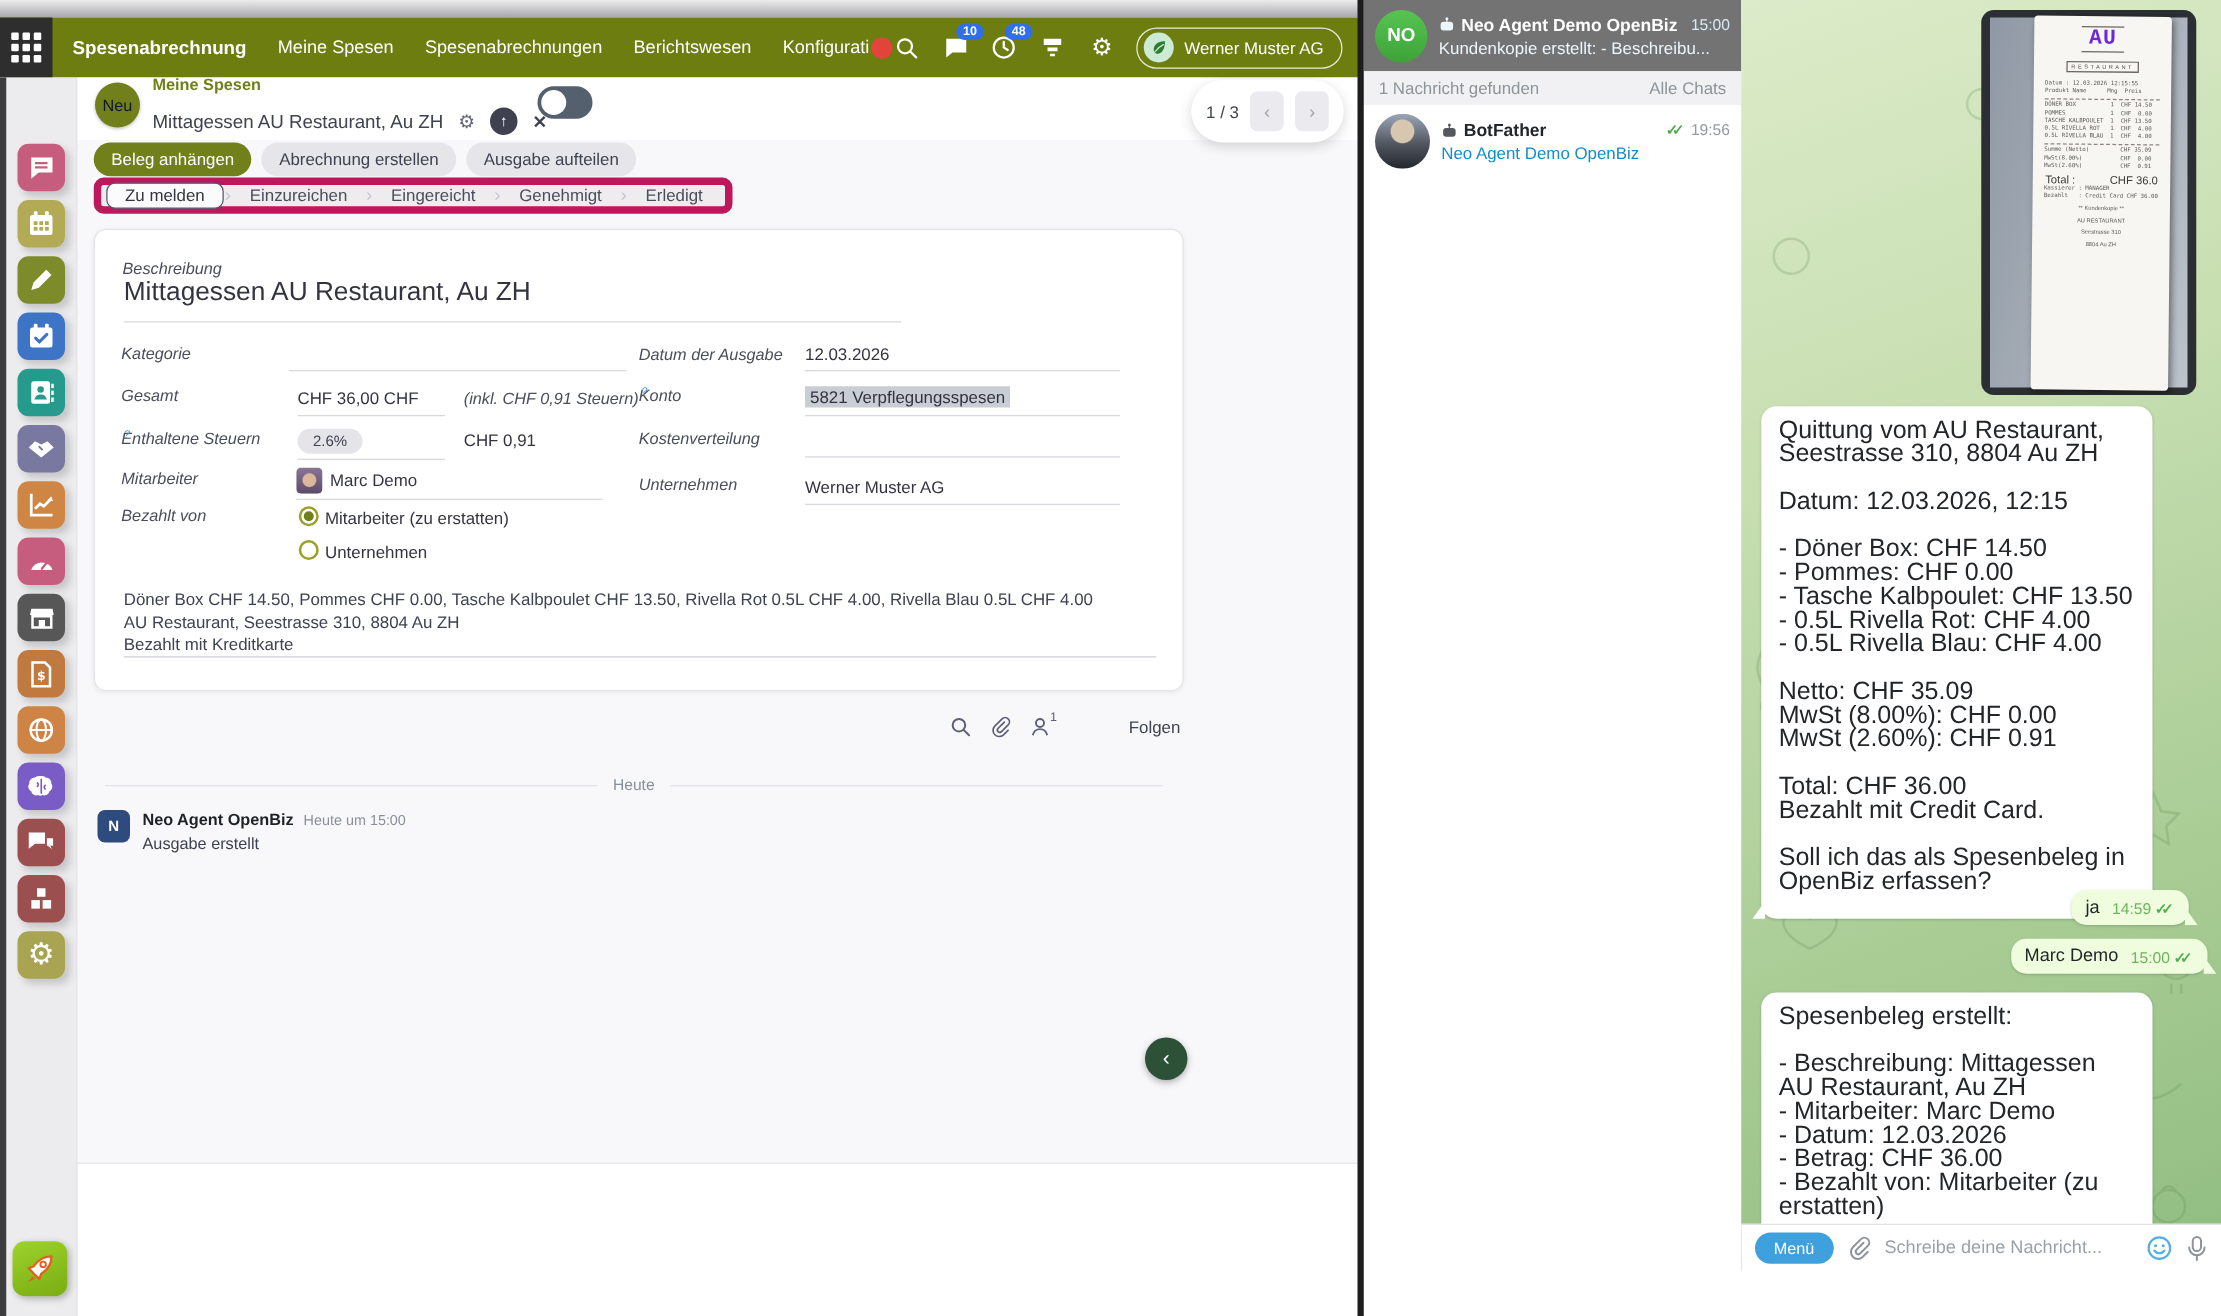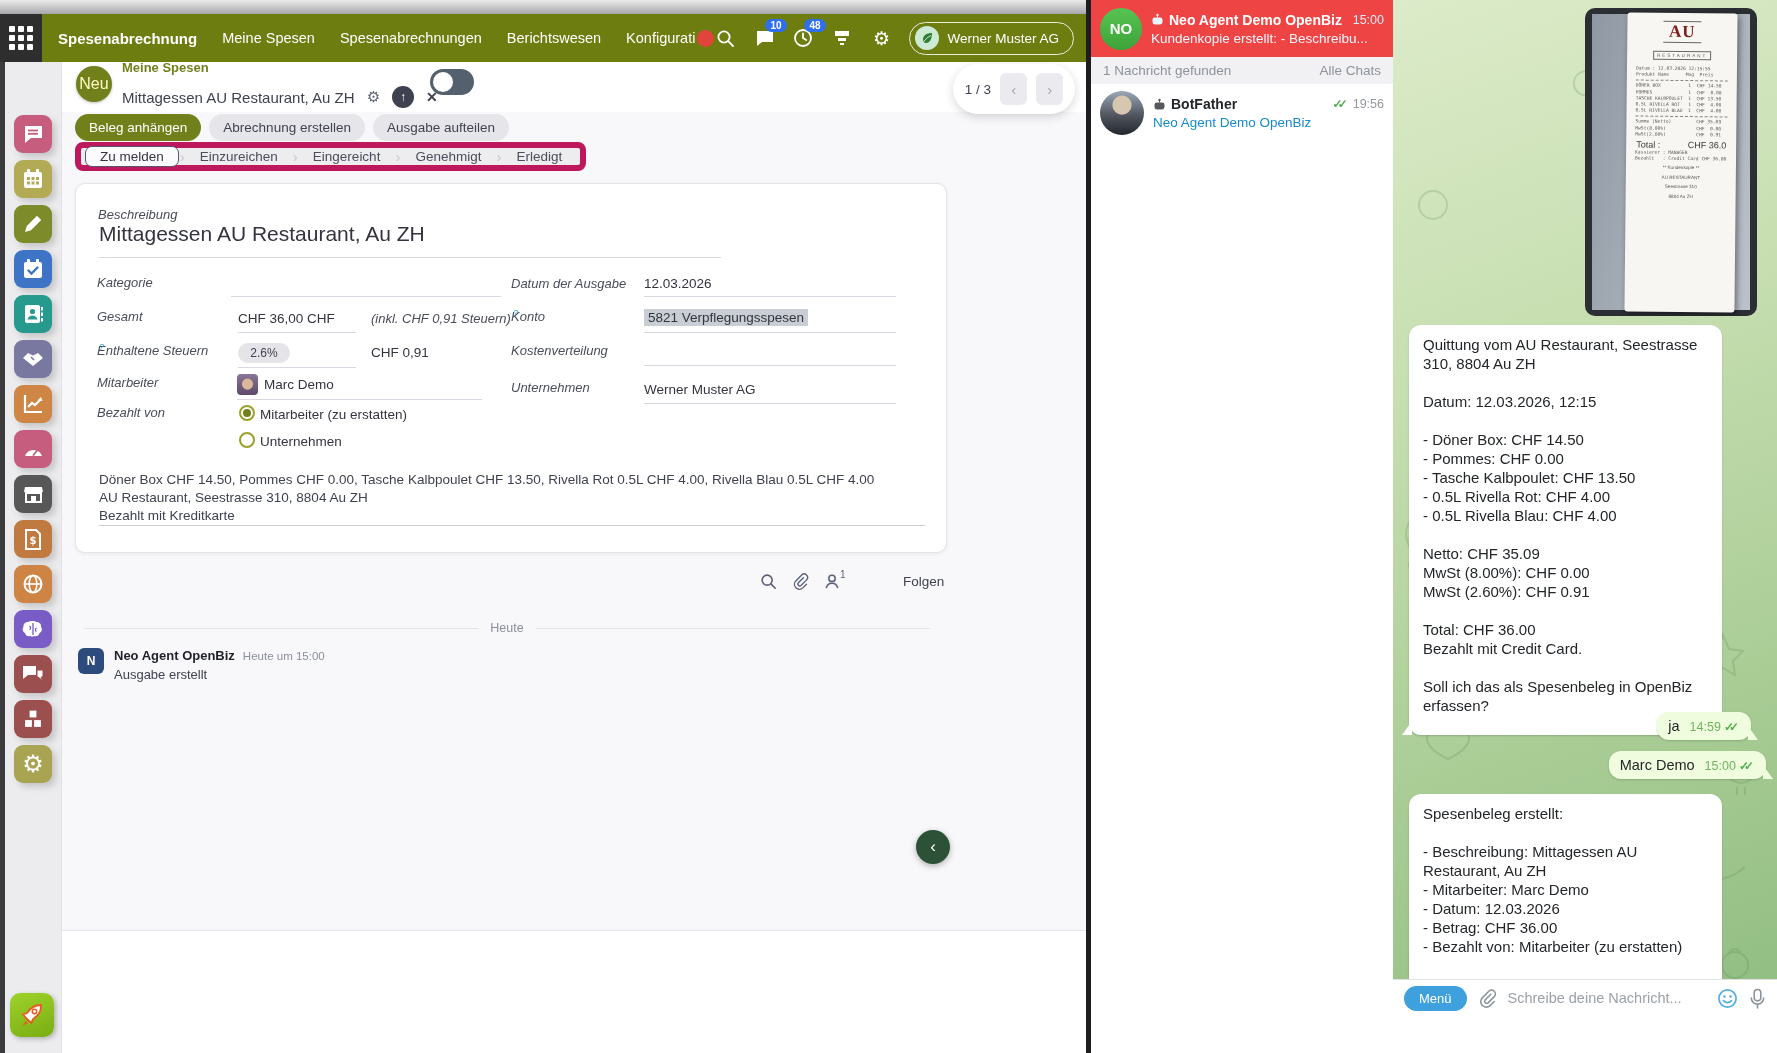--- a/index.html
+++ b/index.html
@@ -26,21 +26,21 @@
   .company-name { font-size:13.5px; white-space:nowrap; }
 
   .sidebar { position:absolute; left:0; top:62px; width:62px; bottom:0; background:#ececee; border-right:1px solid #e2e2e5; }
   .edge-strip { position:absolute; left:0; top:62px; width:5px; bottom:0; background:#3c3c3e; }
   .app-ico { position:absolute; left:14px; width:38px; height:38px; border-radius:9px; display:flex; align-items:center; justify-content:center; box-shadow:4px 4px 6px rgba(70,70,70,.22); cursor:pointer; }
   .launcher { position:absolute; left:10px; top:993px; width:44px; height:44px; border-radius:10px; background:linear-gradient(160deg,#9ed22b,#79ad12); display:flex; align-items:center; justify-content:center; box-shadow:2px 2px 5px rgba(0,0,0,.25); cursor:pointer; }
 
   .content-bg { position:absolute; left:62px; top:112px; width:1025px; height:818px; background:#f8f8fa; }
   .crumbbar { position:absolute; left:62px; top:62px; width:1025px; height:50px; background:#fff; }
 
-  .neu-badge { position:absolute; left:76px; top:66px; width:36px; height:36px; border-radius:50%; background:#71801b; color:#fef9c3; font-size:16px; display:flex; align-items:center; justify-content:center; box-shadow:0 1px 3px rgba(0,0,0,.25); z-index:3; }
+  .neu-badge { position:absolute; left:76px; top:66px; width:36px; height:36px; border-radius:50%; background:#71801b; color:#0f172a; font-size:13px; display:flex; align-items:center; justify-content:center; box-shadow:0 1px 3px rgba(0,0,0,.25); z-index:3; }
   .crumb-parent { position:absolute; left:122px; top:60px; font-size:13px; font-weight:bold; color:#71801b; cursor:pointer; z-index:3; }
   .title-row { position:absolute; left:122px; top:86px; display:flex; align-items:center; gap:12px; z-index:3; }
   .doc-title { font-size:15px; color:#3f4250; white-space:nowrap; }
   .title-gear { font-size:15px; color:#63667a; cursor:pointer; }
   .save-circle { width:22px; height:22px; border-radius:50%; background:#3f4050; color:#fff; font-size:12px; display:flex; align-items:center; justify-content:center; cursor:pointer; }
   .discard-x { font-size:14px; color:#3f4050; font-weight:bold; cursor:pointer; }
   .dev-toggle { position:absolute; left:430px; top:69px; width:44px; height:26px; border-radius:13px; background:#55606f; cursor:pointer; z-index:3; }
   .dev-toggle .knob { position:absolute; left:3px; top:3px; width:20px; height:20px; border-radius:50%; background:#fff; }
   .pager-pill { position:absolute; left:953px; top:64px; width:122px; height:50px; background:#fff; border-radius:26px; box-shadow:0 3px 10px rgba(0,0,0,.16); display:flex; align-items:center; justify-content:center; gap:9px; z-index:3; }
   .pager-count { font-size:13.5px; color:#3f4250; }
@@ -92,21 +92,21 @@
 
   .collapse-btn { position:absolute; left:916px; top:830px; width:34px; height:34px; border-radius:50%; background:#2c5137; color:#fff; font-size:17px; display:flex; align-items:center; justify-content:center; box-shadow:0 2px 6px rgba(0,0,0,.3); cursor:pointer; z-index:4; }
   .bottom-line { position:absolute; left:62px; top:930px; width:1025px; border-top:1px solid #e4e4e8; }
 
   
   .win-divider { position:absolute; left:1086px; top:0; width:5px; height:1053px; background:#1d1d20; z-index:5; }
 
   
   .tg { position:absolute; left:1091px; top:0; width:686px; height:1053px; background:#fff; overflow:hidden; }
   .tg-list { position:absolute; left:0; top:0; width:302px; height:100%; background:#fff; }
-  .tg-sel { position:absolute; left:0; top:0; width:100%; height:57px; background:#ef4444; display:flex; align-items:center; padding:0 9px; gap:9px; cursor:pointer; }
+  .tg-sel { position:absolute; left:0; top:0; width:100%; height:57px; background:#737373; display:flex; align-items:center; padding:0 9px; gap:9px; cursor:pointer; }
   .tg-av { width:42px; height:42px; border-radius:50%; flex:0 0 auto; display:flex; align-items:center; justify-content:center; color:#fff; font-weight:bold; font-size:15px; }
   .av-no { background:linear-gradient(180deg,#57c452,#3da339); }
   .av-bf { background: radial-gradient(circle at 50% 32%, #d8c7b0 0 9px, rgba(0,0,0,0) 10px), linear-gradient(180deg,#9aa7b8 0%, #51565f 55%, #23262c 100%); }
   .tg-sel-txt { flex:1; min-width:0; }
   .tg-row1 { display:flex; align-items:center; gap:5px; }
   .tg-title { font-size:14px; font-weight:bold; color:#fff; white-space:nowrap; overflow:hidden; }
   .tg-time-sel { margin-left:auto; font-size:12.5px; color:#d6ebf9; }
   .tg-preview-sel { font-size:13.5px; color:#ecf6fd; white-space:nowrap; overflow:hidden; text-overflow:ellipsis; margin-top:3px; }
   .tg-searchbar { position:absolute; left:0; top:57px; width:100%; height:27px; background:#f1f1f4; display:flex; align-items:center; justify-content:space-between; padding:0 12px; font-size:13.5px; color:#8d939a; }
   .tg-bf { position:absolute; left:0; top:84px; width:100%; height:58px; background:#fff; display:flex; align-items:center; padding:0 9px; gap:9px; cursor:pointer; }
@@ -117,29 +117,29 @@
   .bf-time { font-size:12.5px; color:#95999e; }
   .bf-preview { font-size:13.5px; color:#168acd; white-space:nowrap; overflow:hidden; text-overflow:ellipsis; margin-top:3px; }
   .boticon { flex:0 0 auto; }
 
   .tg-chat { position:absolute; left:302px; top:0; width:384px; height:1016px; background:linear-gradient(160deg,#dcebc9 0%, #c6deb0 35%, #a9cc95 70%, #90bd81 100%); overflow:hidden; }
   .doodles { position:absolute; left:0; top:0; opacity:.22; }
 
   .photo-msg { position:absolute; right:20px; top:8px; width:172px; height:308px; border-radius:10px; background:#2b2e33; overflow:hidden; cursor:pointer; }
   .photo-mat { position:absolute; left:7px; top:6px; right:7px; bottom:6px; background:linear-gradient(105deg,#8f98a4,#bcc2c9); }
   .paper { position:absolute; left:24%; top:1.5%; width:64%; height:97%; background:#f7f6f2; transform:rotate(.6deg); border-radius:3px; box-shadow:2px 2px 6px rgba(0,0,0,.45); padding:8px 5px 4px; color:#55524c; text-align:center; overflow:hidden; }
-  .rc-logo { font-family:Liberation Serif, serif; font-weight:bold; font-size:17px; letter-spacing:1px; color:#7f1d1d; border-top:1px solid #6b6862; border-bottom:1px solid #6b6862; display:inline-block; padding:0 6px; }
+  .rc-logo { font-family:Liberation Mono, monospace; font-weight:bold; font-size:17px; letter-spacing:1px; color:#6d28d9; border-top:1px solid #6b6862; border-bottom:1px solid #6b6862; display:inline-block; padding:0 6px; }
   .rc-sub { font-size:4.5px; letter-spacing:2px; margin-top:2px; border:1px solid #6b6862; display:inline-block; padding:1px 3px; }
   .rc-mono { font-family:"DejaVu Sans Mono", monospace; font-size:4.6px; line-height:6.2px; text-align:left; white-space:pre; margin-left:4px; color:#5c5954; }
   .rc-dash { border-top:1px dashed #8a867e; margin:2px 4px; }
   .rc-total { display:flex; justify-content:space-between; padding:2px 5px 0; font-size:9px; color:#3c3a36; }
   .rc-foot { font-size:4.6px; line-height:6.4px; margin-top:3px; color:#5c5954; }
 
   .bubble { position:absolute; background:#fff; border-radius:12px; padding:10px 14px 20px; width:313px; box-shadow:0 1px 2px rgba(60,80,50,.25); }
-  .bubble .msg-text { font-size:15px; line-height:19px; color:#232629; white-space:pre-line; }
+  .bubble .msg-text { font-size:20px; line-height:19px; color:#232629; white-space:pre-line; }
   .msg-time { position:absolute; right:12px; bottom:5px; font-size:12.5px; color:#a5aeb5; }
   .bubble.in::after { content:""; position:absolute; left:-7px; bottom:0; width:0; height:0; border-style:solid; border-width:0 0 14px 10px; border-color:transparent transparent #fff transparent; }
   .bubble-out { position:absolute; background:#effdde; border-radius:12px; padding:6px 11px; display:flex; align-items:flex-end; gap:10px; box-shadow:0 1px 2px rgba(60,80,50,.25); }
   .bubble-out::after { content:""; position:absolute; right:-7px; bottom:0; width:0; height:0; border-style:solid; border-width:0 10px 14px 0; border-color:transparent transparent #effdde transparent; }
   .out-text { font-size:14.5px; color:#232629; white-space:nowrap; }
   .out-meta { display:flex; align-items:center; gap:3px; font-size:12.5px; color:#6fb35f; }
 
   .composer { position:absolute; left:0; bottom:0; width:100%; height:37px; background:#fff; border-top:1px solid #e0e3e6; display:flex; align-items:center; gap:11px; padding:0 11px; }
   .menu-btn { height:25px; border:none; border-radius:13px; background:#3ea0dc; color:#fff; font-size:13px; font-family:inherit; padding:0 15px; cursor:pointer; }
   .composer input { flex:1; border:none; outline:none; font-size:14.5px; font-family:inherit; color:#232629; background:transparent; }

